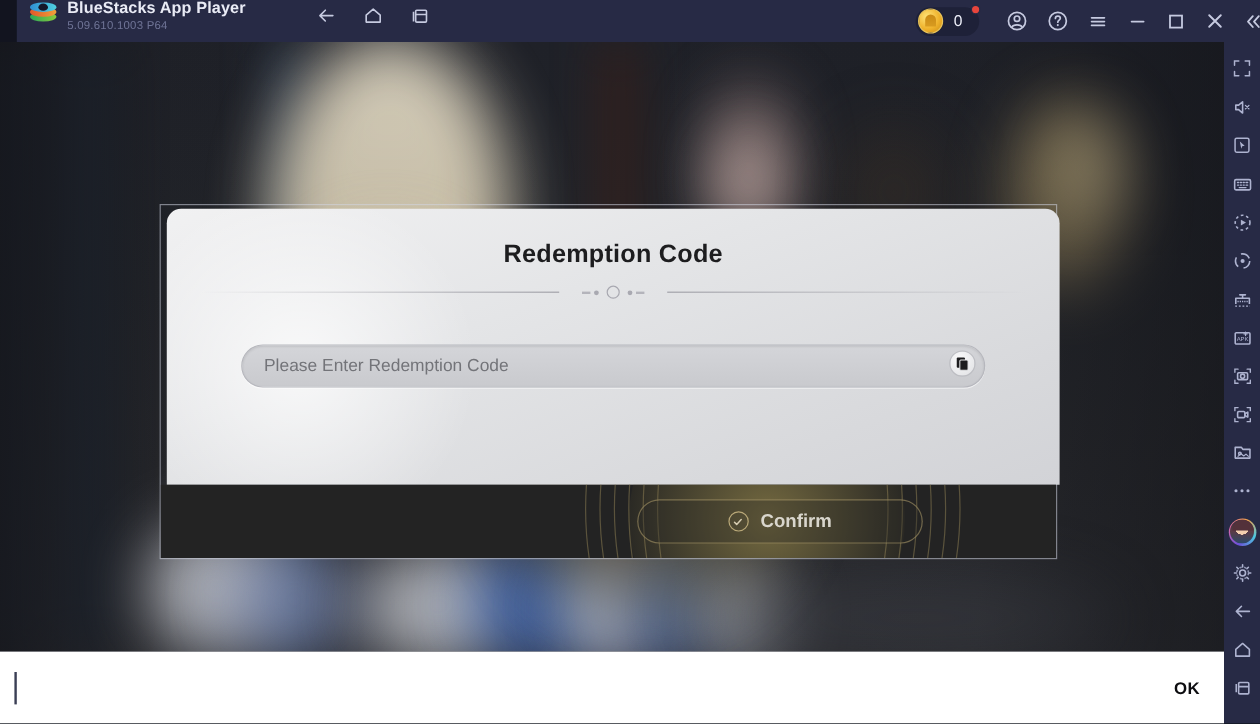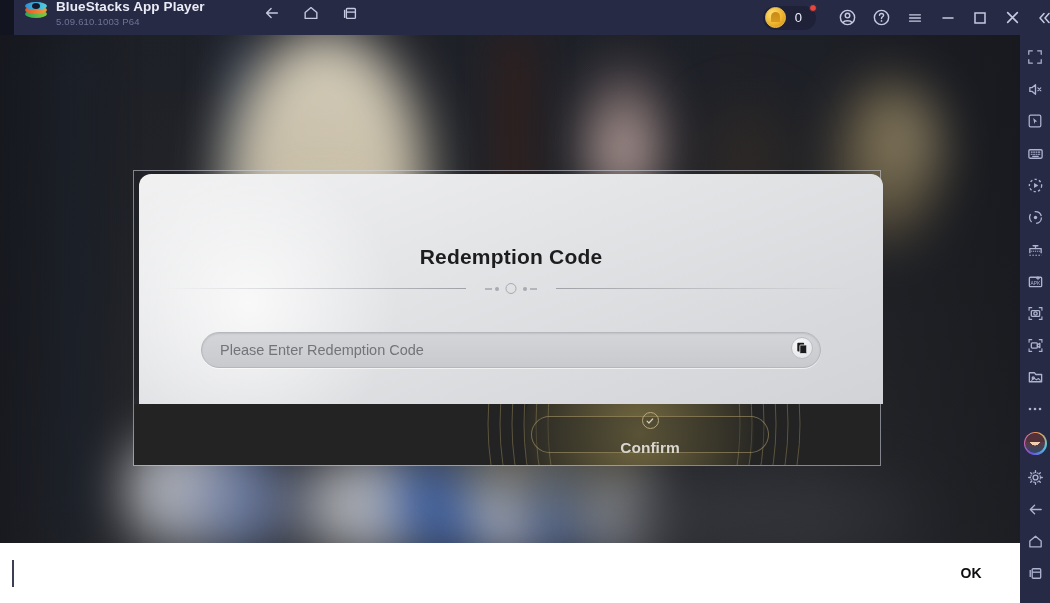--- a/index.html
+++ b/index.html
@@ -111,21 +111,20 @@
   }
   .dialog-panel::before {
     content:""; position:absolute; left:-40px; top:-20px;
     width: 300px; height: 300px; border-radius:50%;
     background: radial-gradient(circle, rgba(255,255,255,.75), rgba(255,255,255,0) 70%);
   }
   .dlg-title {
     position: relative; text-align: center; color: #1d1d1f;
     font-size: 21px; font-weight: bold; padding-top: 26px;
     letter-spacing: .2px;
-    margin-top: 45px;
   }
   .divider {
     position: relative; margin: 13px auto 0; width: 690px; height: 12px;
   }
   .divider .ln {
     position:absolute; top:6px; height:1px;
     background: linear-gradient(90deg, rgba(160,160,168,0), rgba(150,150,158,.85));
     width: 300px; left: 0;
   }
   .divider .ln.r {
@@ -193,21 +192,20 @@
   .btn-cancel {
     left: 119px; width: 238px;
     background: linear-gradient(180deg,#ffffff,#f1f1f2);
     color: #1e1e20; font-weight: bold; border: 1px solid #ffffff;
   }
   .btn-confirm {
     left: 397px; width: 238px;
     background: rgba(40,39,36,.35);
     color: #d9d6cd; font-weight: bold;
     border: 1px solid rgba(178,160,110,.55);
-    flex-direction: column;
   }
   .ic-x {
     width: 17px; height:17px; border-radius:50%; background:#141414;
     display:flex; align-items:center; justify-content:center; flex:none;
   }
   .ic-check {
     width: 17px; height:17px; border-radius:50%;
     border:1.4px solid #b9a878; display:flex; align-items:center;
     justify-content:center; flex:none;
   }
@@ -217,21 +215,21 @@
     position:absolute; left:0; top: 543px; width: 1020px; height: 60px;
     background: #ffffff;
     display:flex; align-items:center; z-index: 40;
   }
   .caret {
     width: 1.6px; height: 27px; background:#3b3f55; margin-left: 12px;
     animation: blink 1.1s steps(1,end) infinite;
   }
   @keyframes blink { 0%,50%{opacity:1} 51%,100%{opacity:.15} }
   .ok-btn {
-    margin-left:auto; margin-right: 38px; font-size: 14px;
+    margin-left:auto; margin-right: 20px; font-size: 14px;
     font-weight: bold; color:#0d0d10; cursor:pointer; letter-spacing:.3px;
   }
 
   
   .sidebar {
     position:absolute; right:0; top:35px; width:30px; height:568px;
     background:#272a45; display:flex; flex-direction:column;
     align-items:center; padding-top: 6px; z-index: 45;
   }
   .sb {

